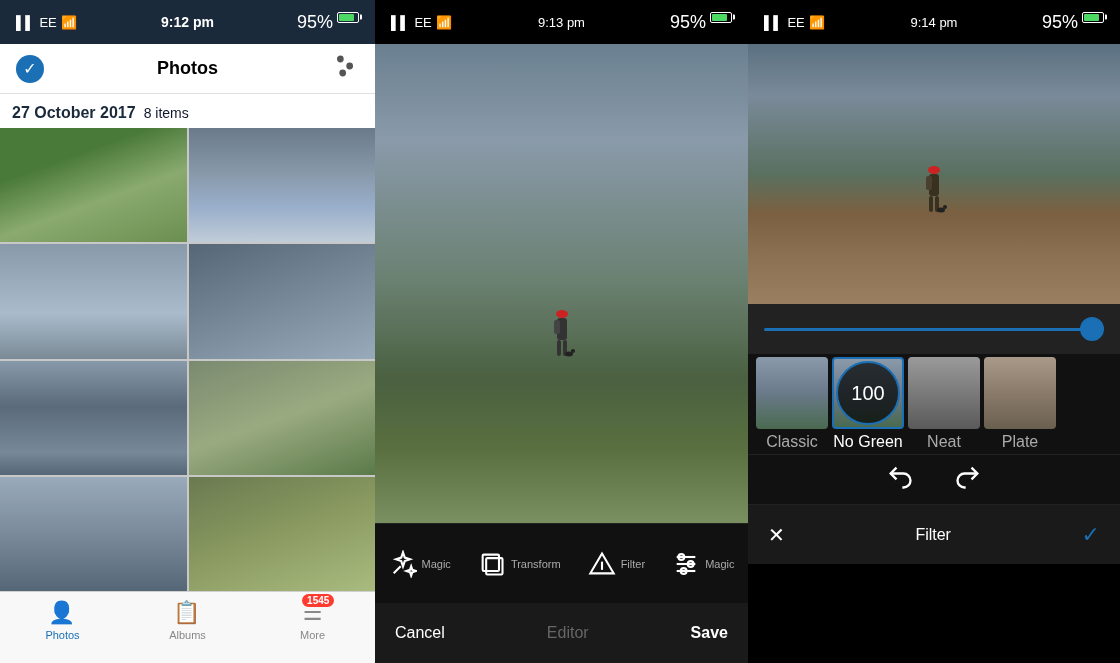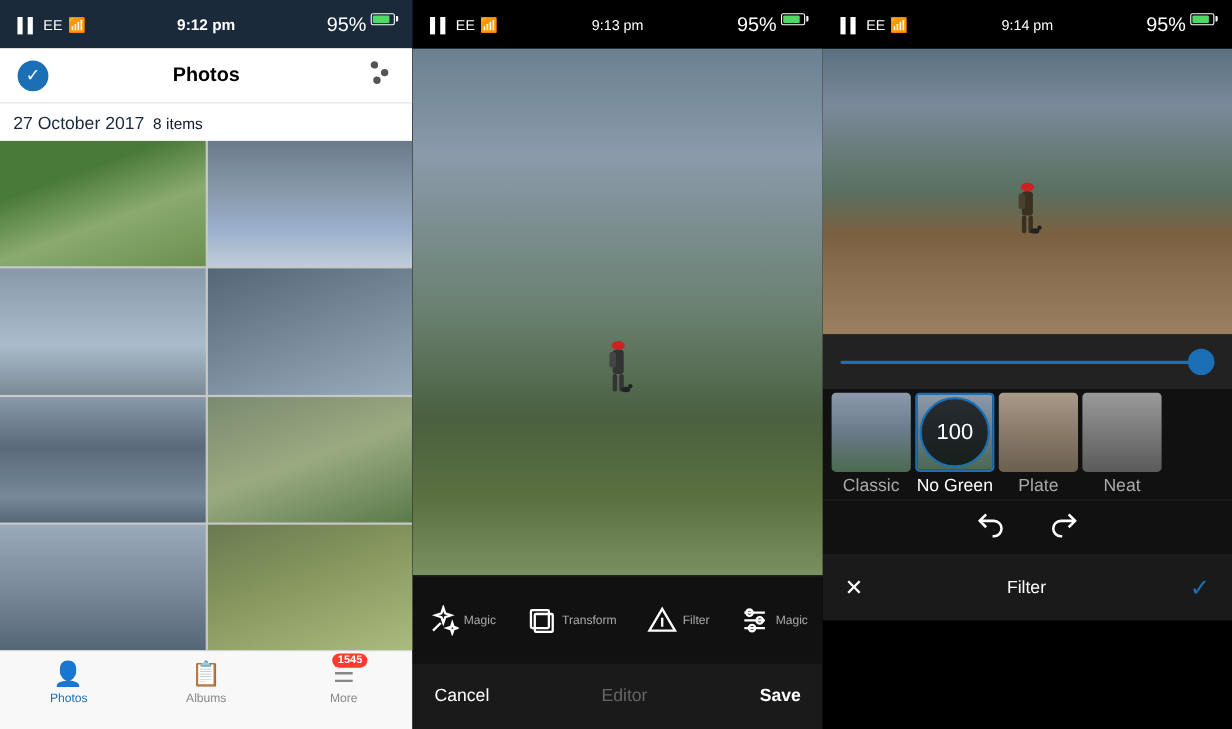--- a/index.html
+++ b/index.html
@@ -91,21 +91,21 @@
     }
 
     .section-header {
       padding: 10px 12px 6px;
       display: flex;
       align-items: baseline;
       gap: 8px;
     }
     .section-date {
       font-size: 16px;
-      font-weight: 400;
+      font-weight: 700;
       color: #1a2a3a;
     }
     .section-count {
       font-size: 14px;
       color: #0f172a;
     }
 
     .photo-grid {
       flex: 1;
       overflow: hidden;
@@ -610,27 +610,27 @@
     </div>
 
     <div class="filter-thumb filter-selected">
       <div class="filter-img filter-img-nogreen">
         <div class="filter-value-bubble">100</div>
       </div>
       <span class="filter-label">No Green</span>
     </div>
 
     <div class="filter-thumb">
+      <div class="filter-img filter-img-neat"></div>
+      <span class="filter-label">Neat</span>
+    </div>
+
+    <div class="filter-thumb">
       <div class="filter-img filter-img-plate"></div>
       <span class="filter-label">Plate</span>
-    </div>
-
-    <div class="filter-thumb">
-      <div class="filter-img filter-img-neat"></div>
-      <span class="filter-label">Neat</span>
     </div>
   </div>
 
   <div class="undo-redo-bar">
     <span class="undo-btn">
       <svg width="28" height="28" viewBox="0 0 24 24" fill="none" stroke="#fff" stroke-width="2">
         <path d="M9 14L4 9l5-5"></path>
         <path d="M4 9h11a6 6 0 0 1 0 12h-1" stroke="#fff"></path>
       </svg>
     </span>

